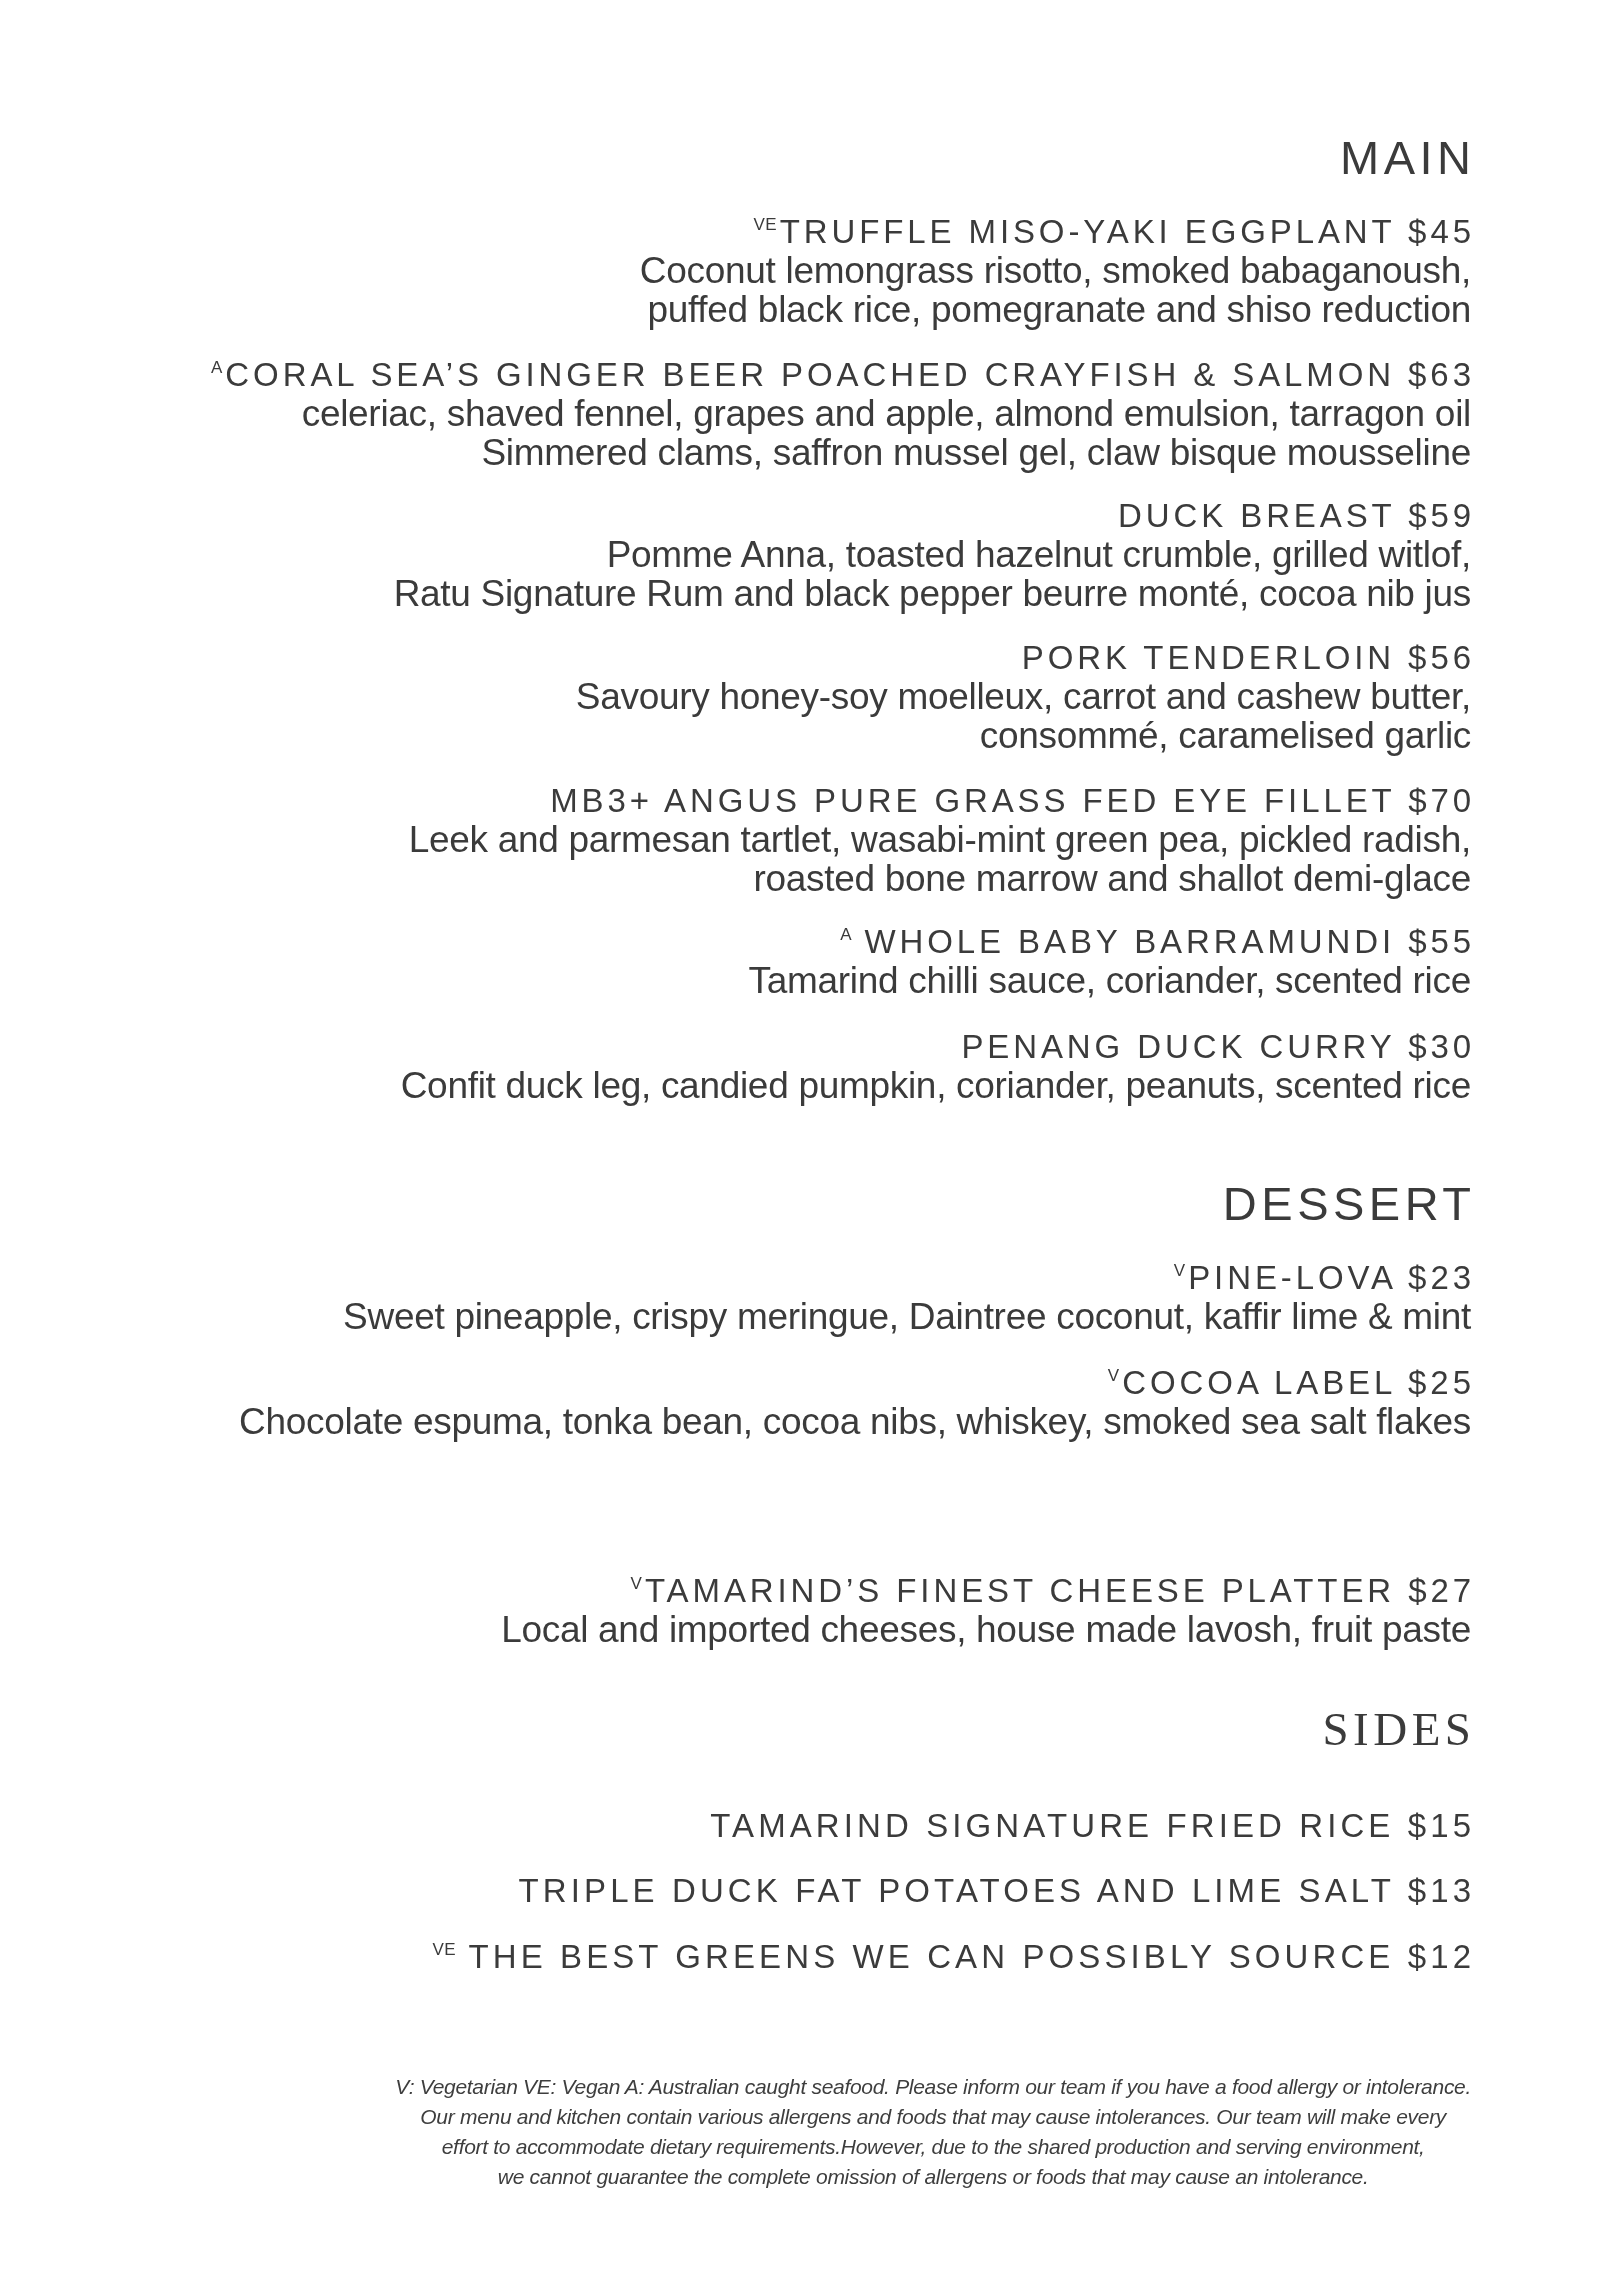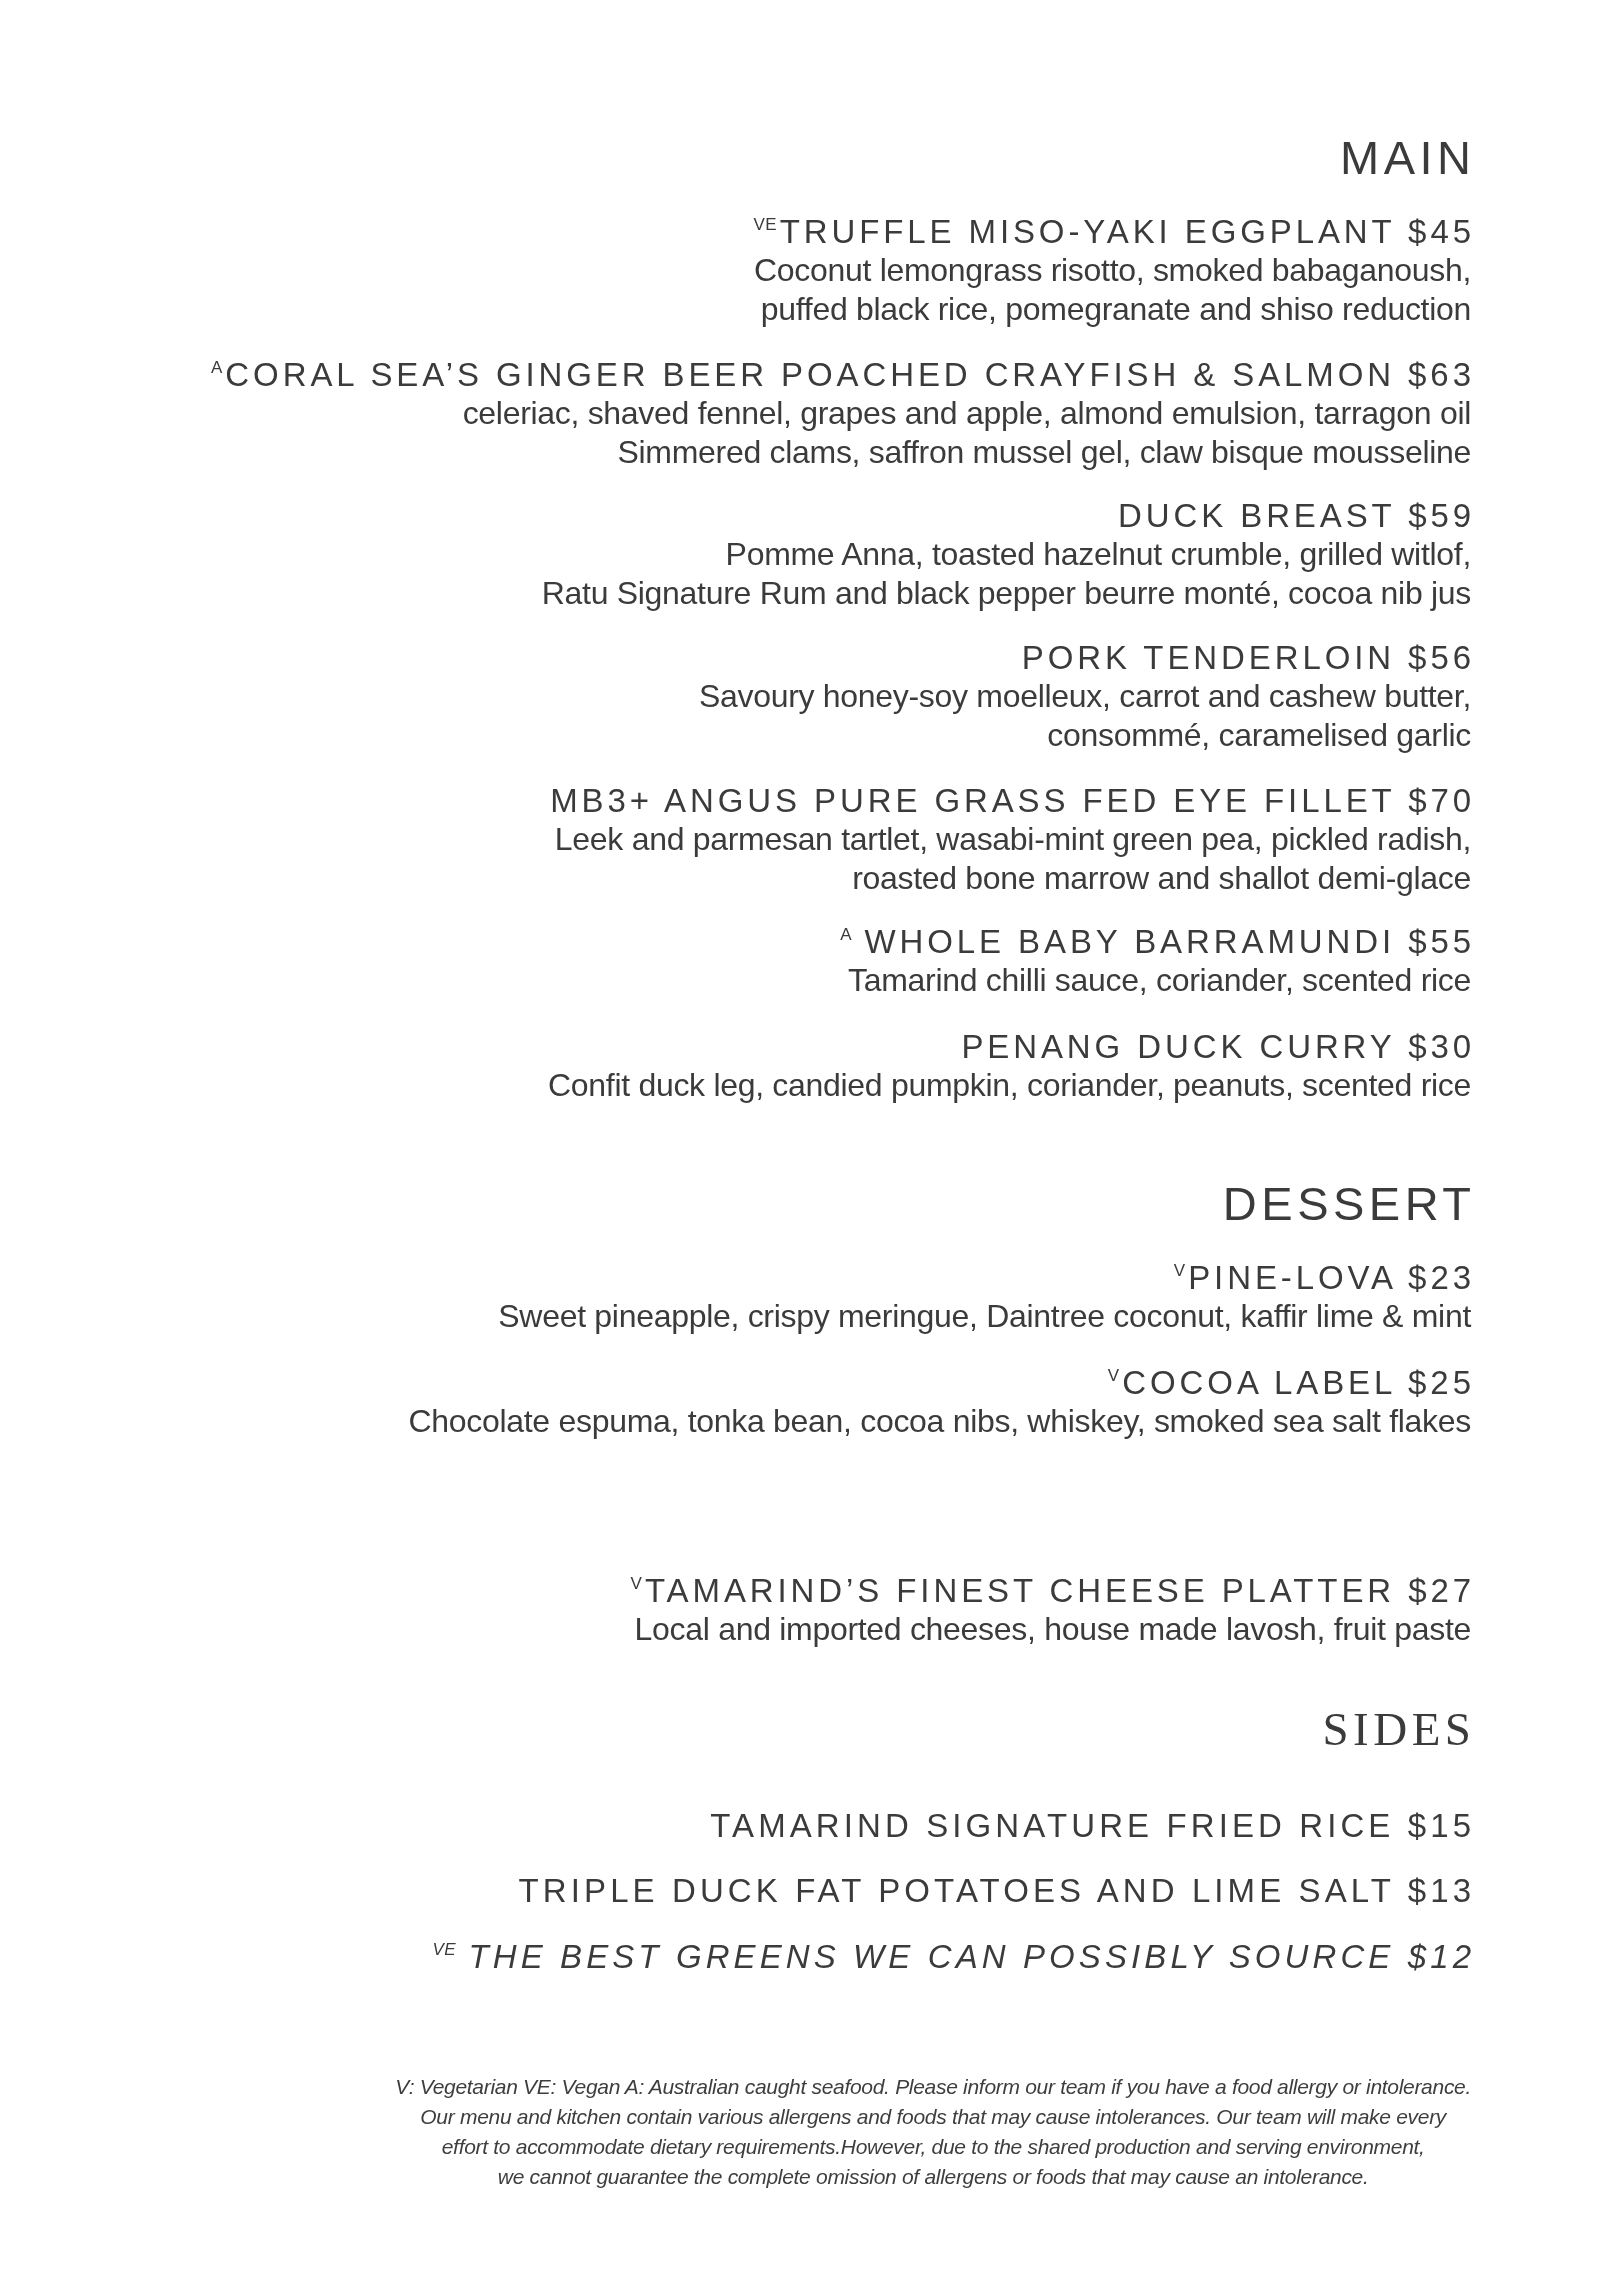--- a/index.html
+++ b/index.html
@@ -45,21 +45,21 @@
     line-height: 1;
     font-weight: 400;
   }
   .tag {
     font-size: 17px;
     letter-spacing: 0.4px;
     vertical-align: 13.4px;
     margin-right: 2.7px;
   }
   .desc {
-    font-size: 32px;
+    font-size: 37px;
     line-height: 39px;
     letter-spacing: -0.3px;
     margin-top: 2.7px;
   }
   .side-title {
     font-size: 33px;
     letter-spacing: 4.1px;
     margin-right: -4.1px;
     line-height: 1;
   }
@@ -164,21 +164,21 @@
   <div class="section-title" style="top:1706px;font-family:Liberation Serif, serif;">SIDES</div>
 
   <div class="item" style="top:1809px;">
     <div class="side-title"><span>TAMARIND SIGNATURE FRIED RICE $15</span></div>
   </div>
 
   <div class="item" style="top:1874px;">
     <div class="side-title"><span>TRIPLE DUCK FAT POTATOES AND LIME SALT $13</span></div>
   </div>
 
-  <div class="item" style="top:1940px;font-style:italic;">
+  <div class="item" style="top:1940px;">
     <div class="side-title"><span class="tag" style="margin-right:12.5px;">VE</span><span>THE BEST GREENS WE CAN POSSIBLY SOURCE $12</span></div>
   </div>
 
   <div class="footer">
     <div>V: Vegetarian VE: Vegan A: Australian caught seafood. Please inform our team if you have a food allergy or intolerance.</div>
     <div>Our menu and kitchen contain various allergens and foods that may cause intolerances. Our team will make every</div>
     <div>effort to accommodate dietary requirements.However, due to the shared production and serving environment,</div>
     <div>we cannot guarantee the complete omission of allergens or foods that may cause an intolerance.</div>
   </div>
 

